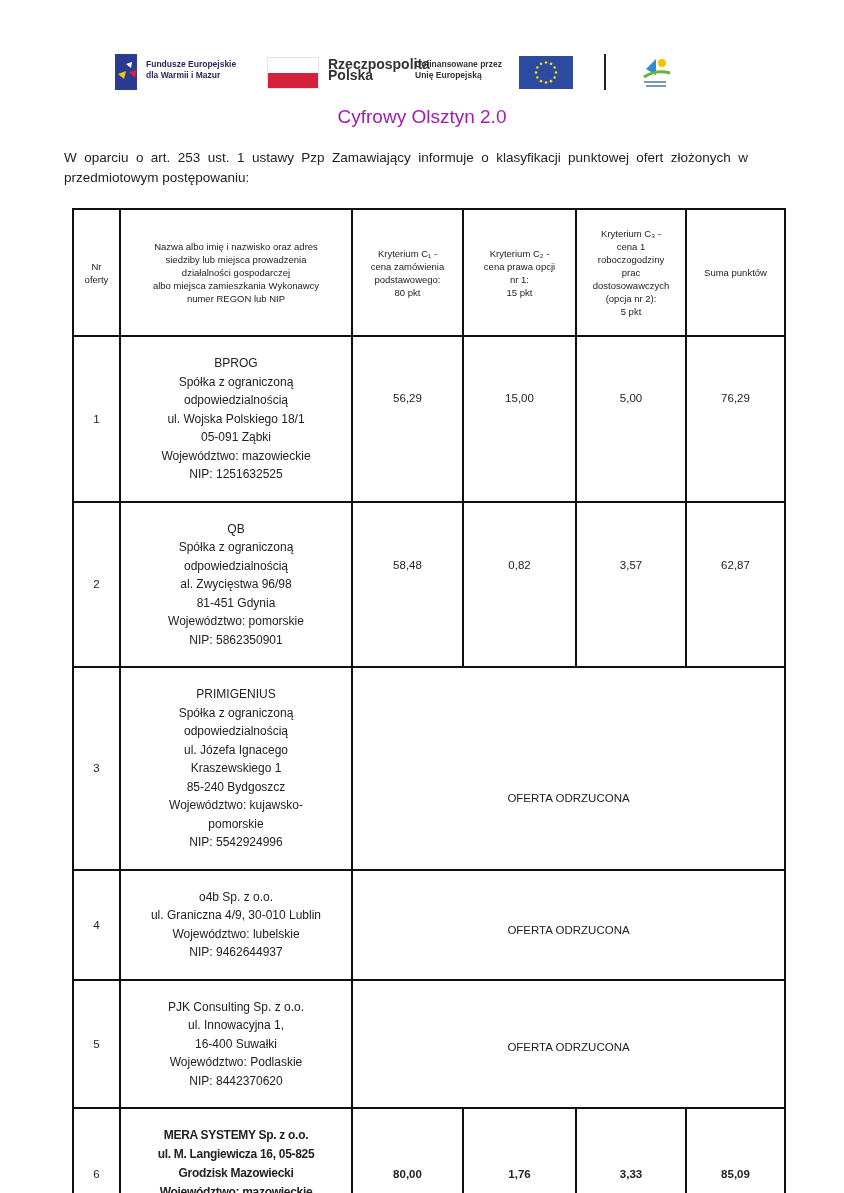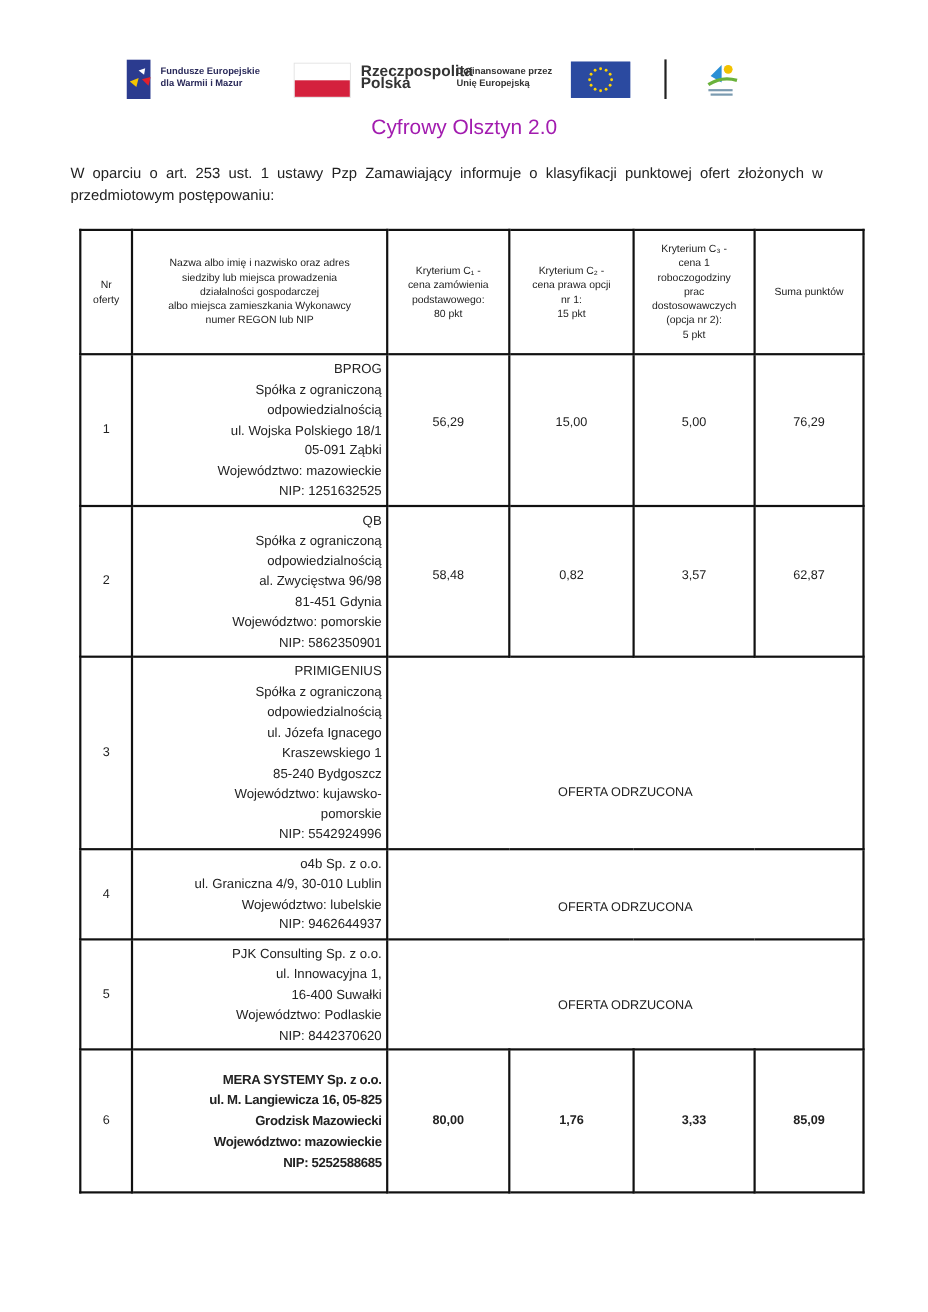--- a/index.html
+++ b/index.html
@@ -32,31 +32,31 @@
       text-align-last: left;
     }
 
     table.results {
       position: absolute; left: 72px; top: 208px; width: 712px;
       border-collapse: collapse; table-layout: fixed;
       font-size: 11.5px; color: #222;
     }
     table.results td, table.results th {
       border: 2px solid #111; text-align: center; vertical-align: middle;
-      padding: 3px 4px; font-weight: normal;
+      padding: 17px 4px; font-weight: normal;
     }
     table.results th { font-size: 9.5px; line-height: 13px; }
     tr.head-row { height: 113px; }
     tr.r1, tr.r2 { height: 132px; }
     tr.r3 { height: 168px; }
     tr.r4 { height: 75px; }
     tr.r5 { height: 96px; }
     tr.r6 { height: 130px; }
     td.name { line-height: 18.5px; font-size: 12px; }
-    td.name div { white-space: nowrap; text-align: right; }
+    td.name div { white-space: nowrap; }
     tr.r1 td.val, tr.r2 td.val { vertical-align: top; padding-top: 55px; text-align: center; }
     tr.r2 td.val { padding-top: 56px; }
     td.rejected { vertical-align: top; }
     tr.r3 td.rejected { padding-top: 76px; }
     tr.r4 td.rejected { padding-top: 28px; }
     tr.r5 td.rejected { padding-top: 24px; }
     tr.r6 td { font-weight: bold; }
     tr.r6 td.nr { font-weight: normal; }
     tr.r6 td.name { line-height: 19px; font-size: 12px; letter-spacing: -0.3px; }
   </style>

